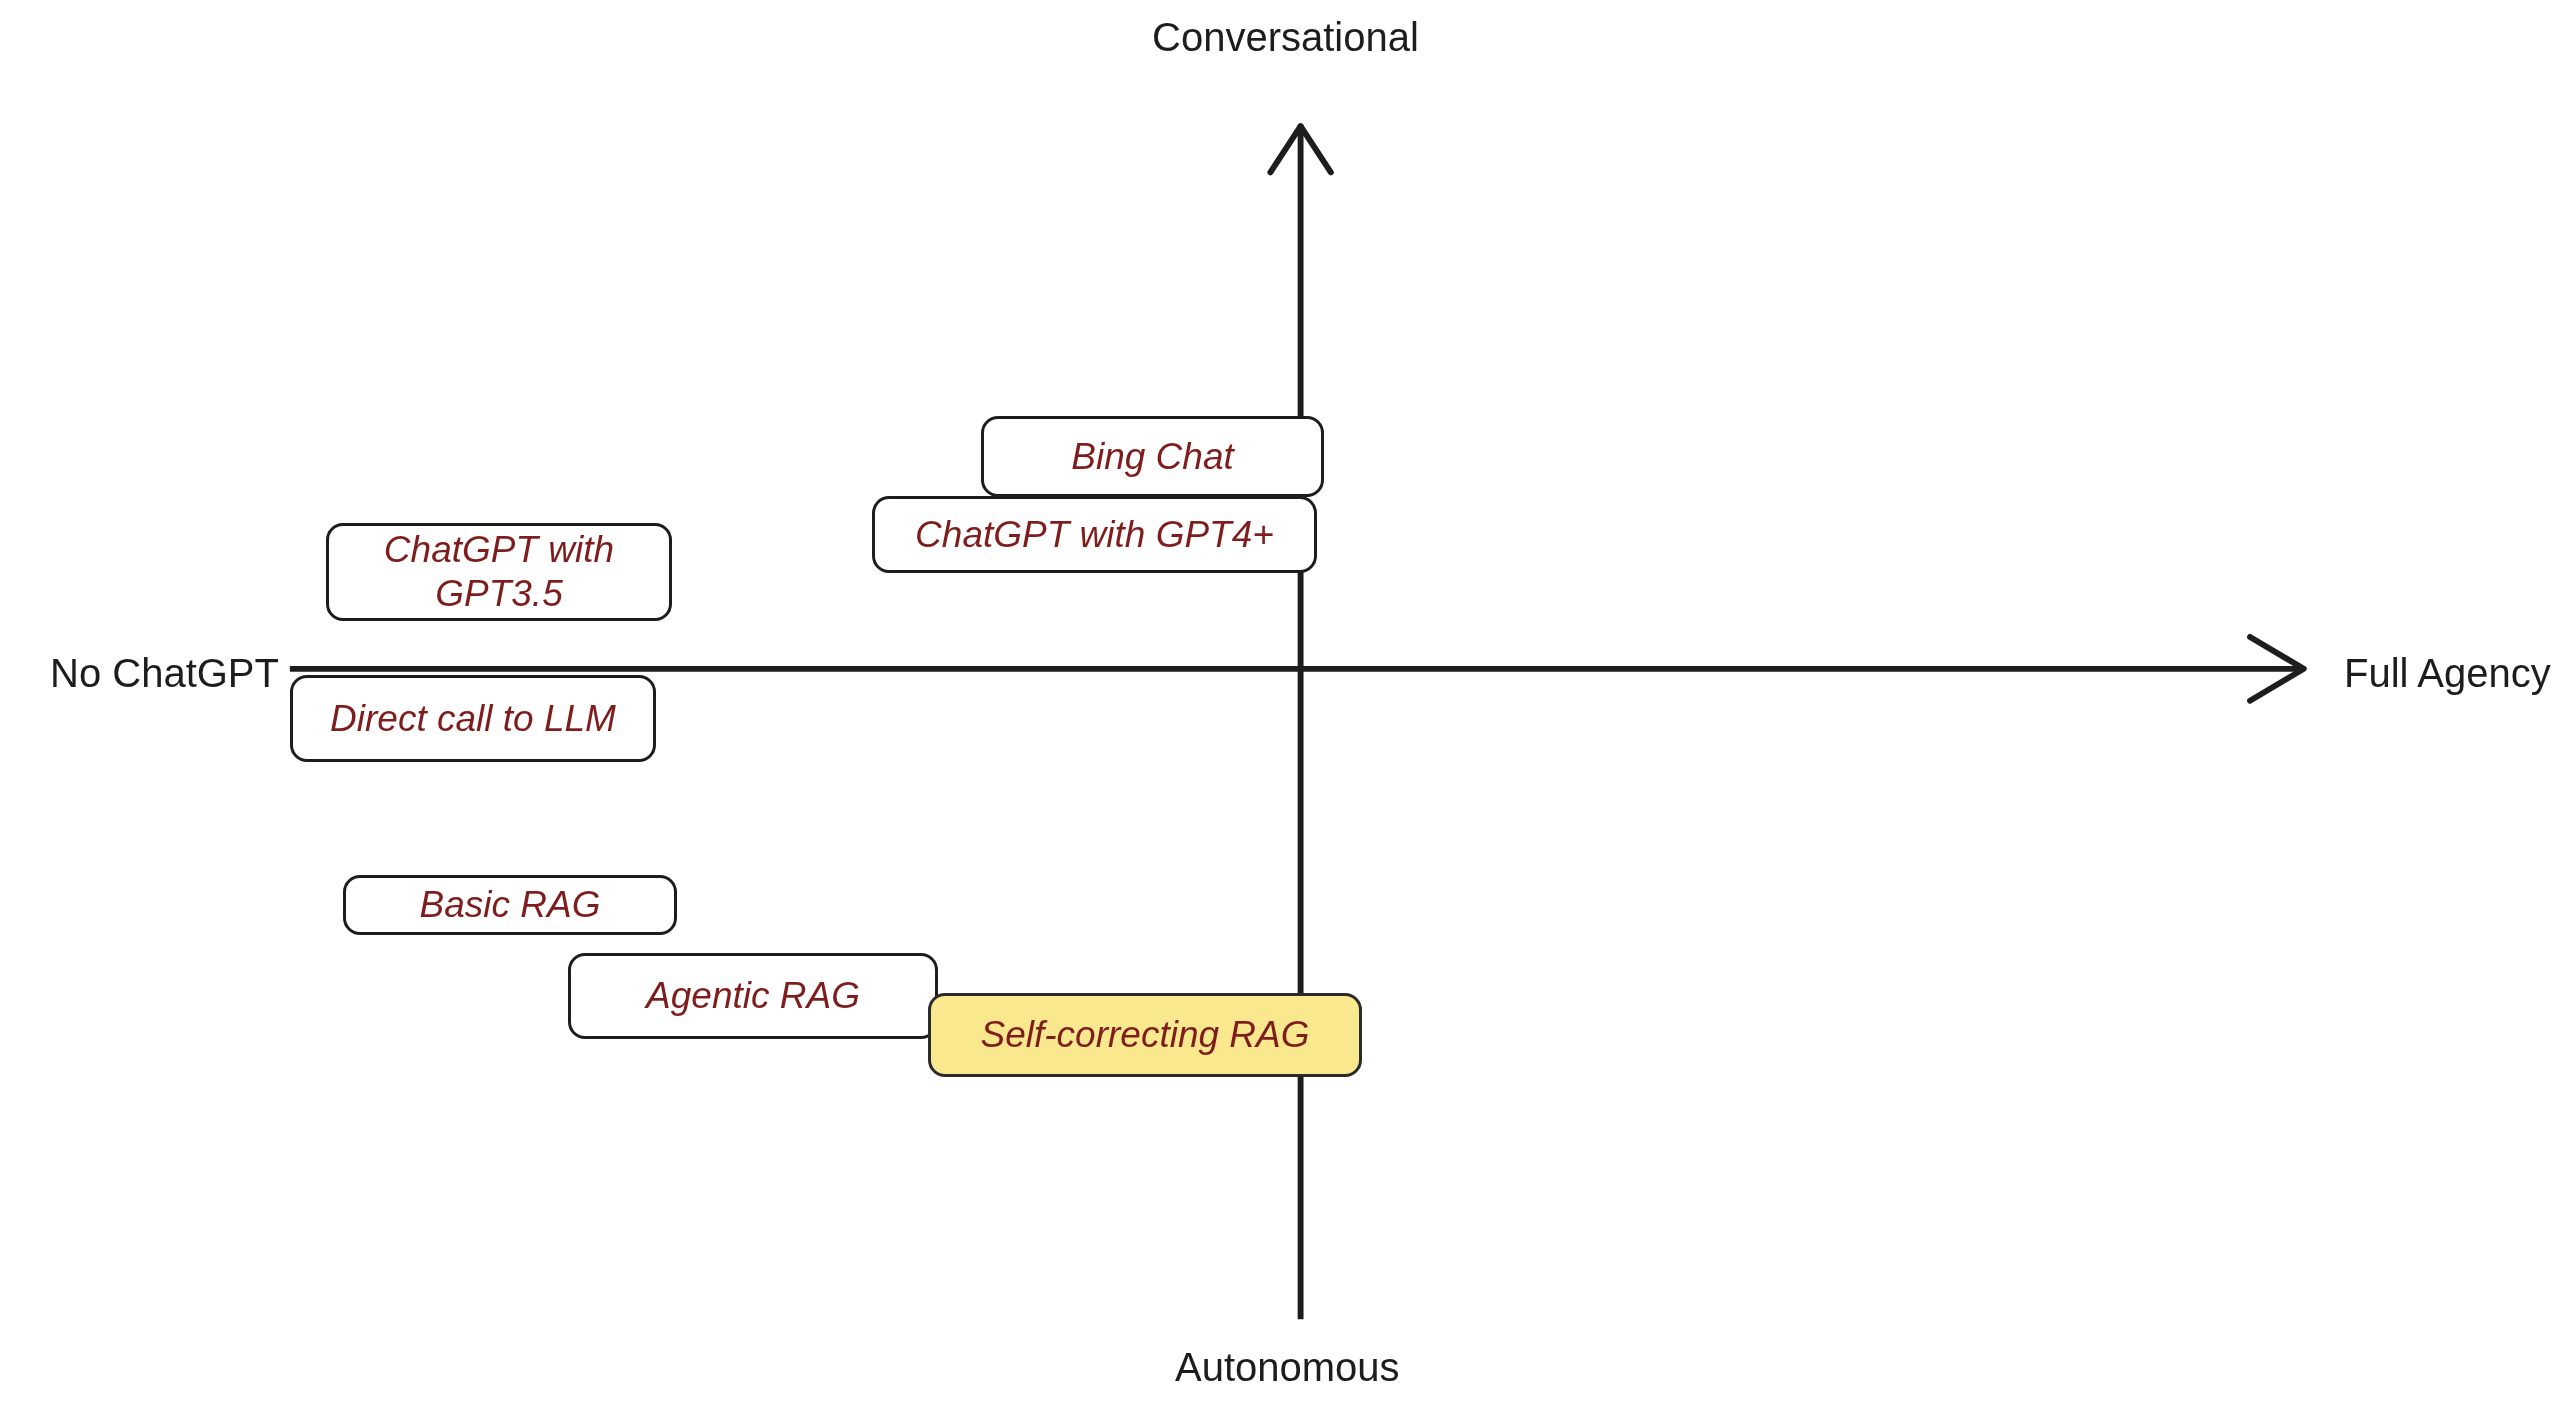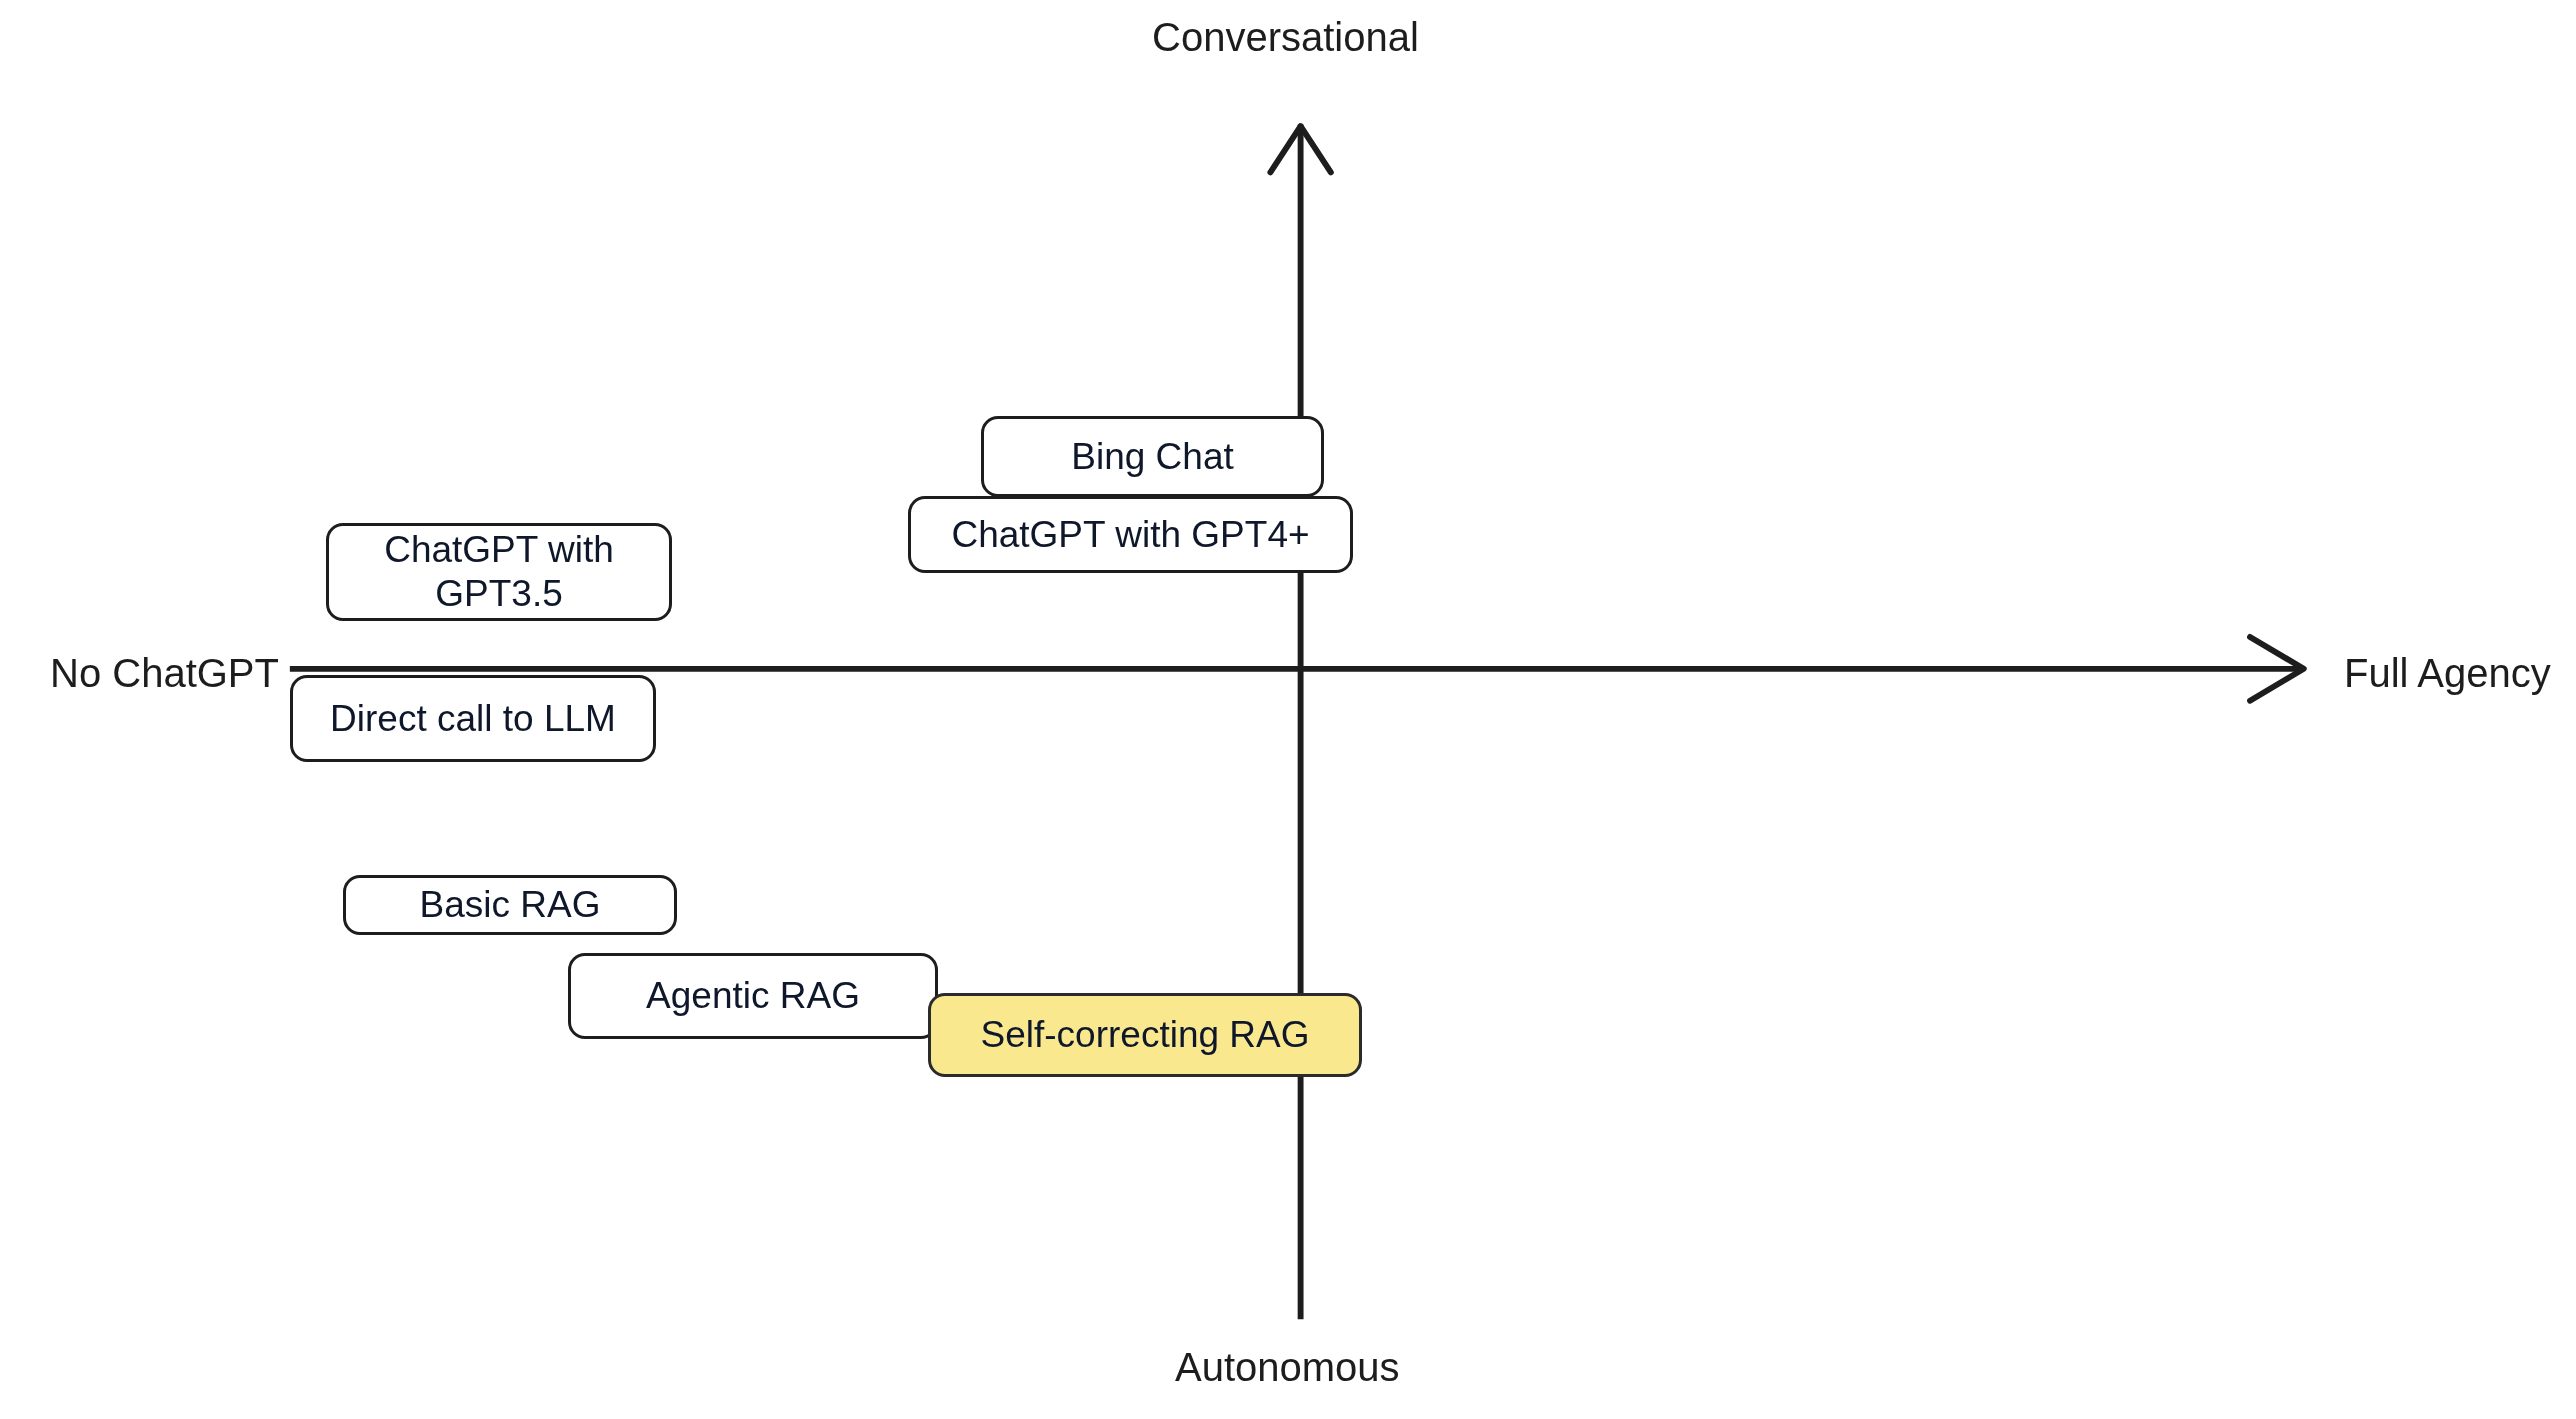--- a/index.html
+++ b/index.html
@@ -53,23 +53,24 @@
     box-sizing: border-box;
     background: #ffffff;
     border: 3.4px solid #1d1d1d;
     border-radius: 17px;
     display: flex;
     align-items: center;
     justify-content: center;
     text-align: center;
     font-size: 37px;
     line-height: 1.18;
-    color: #0f172a;
+    color: #7f1d1d;
     padding: 3.4px 15px;
     white-space: pre-line;
+    font-style: italic;
   }
   .node.highlight {
     background: #fae88f;
     border-color: #2b2b2b;
   }
 </style>
 </head>
 <body>
 
 <div id="canvas">
@@ -90,21 +91,21 @@
   <div class="axis-label top">Conversational</div>
 
   <div class="axis-label bottom">Autonomous</div>
 
   <div class="axis-label left">No ChatGPT</div>
 
   <div class="axis-label right">Full Agency</div>
 
   <div class="node" style="left:981px; top:416px; width:343px; height:81px;">Bing Chat</div>
 
-  <div class="node" style="left:872px; top:496px; width:445px; height:77px;margin-left:36px;">ChatGPT with GPT4+</div>
+  <div class="node" style="left:872px; top:496px; width:445px; height:77px;">ChatGPT with GPT4+</div>
 
   <div class="node" style="left:326px; top:523px; width:346px; height:98px;">ChatGPT with
 GPT3.5</div>
 
   <div class="node" style="left:290px; top:675px; width:366px; height:87px;">Direct call to LLM</div>
 
 
   <div class="node" style="left:343px; top:875px; width:334px; height:60px;">Basic RAG</div>
 
   <div class="node" style="left:568px; top:953px; width:370px; height:86px;">Agentic RAG</div>

